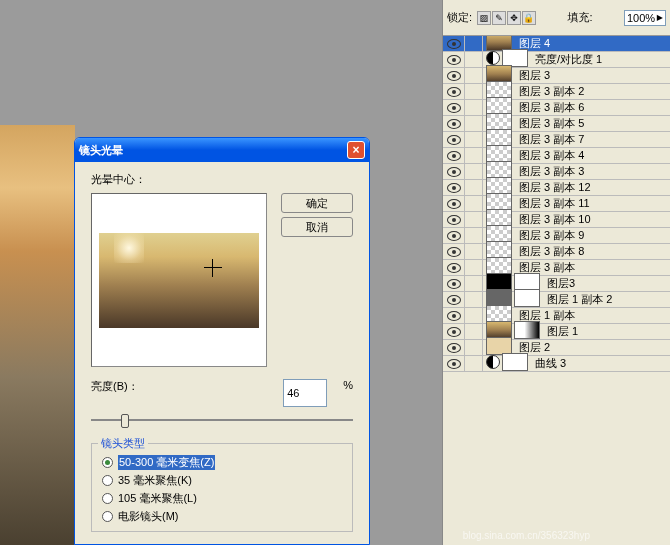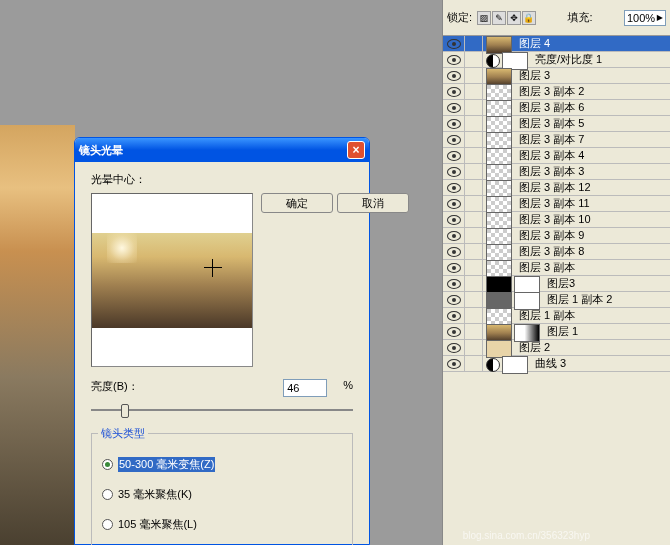--- a/index.html
+++ b/index.html
@@ -11,41 +11,41 @@
 .dlg-body{padding:10px 16px}
 .dlg-label{margin-bottom:6px}
 .preview-row{display:flex;gap:8px;align-items:flex-start}
 .preview-box{width:176px;height:174px;background:#fff;border:1px solid #888;border-top-color:#666;border-left-color:#666;display:flex;align-items:center;justify-content:center;position:relative}
 .preview-img{width:160px;height:95px;background:linear-gradient(180deg,#e0d090 0%,#d8b870 25%,#a08050 55%,#4a3828 100%);position:relative}
 .preview-sun{position:absolute;left:15px;top:0;width:30px;height:30px;background:radial-gradient(circle,#fff8e0 0%,rgba(255,240,200,0.3) 60%,transparent 100%)}
 .crosshair{position:absolute;left:112px;top:65px;width:18px;height:18px;pointer-events:none}
 .crosshair::before,.crosshair::after{content:"";position:absolute;background:#000}
 .crosshair::before{left:8px;top:0;width:1px;height:18px}
 .crosshair::after{left:0;top:8px;width:18px;height:1px}
-.btn-col{display:flex;flex-direction:row;gap:4px;margin-left:auto}
+.btn-col{display:flex;flex-direction:column;gap:4px;margin-left:auto}
 .dlg-btn{width:72px;height:20px;background:#ece9d8;border:1px solid #888;border-radius:3px;display:flex;align-items:center;justify-content:center}
 .bright-row{display:flex;gap:16px;margin-top:12px}
-.bright-input{width:44px;height:18px;background:#fff;border:1px solid #7f9db9;margin-left:auto;text-align:left;padding:0 3px}
+.bright-input{width:44px;height:28px;background:#fff;border:1px solid #7f9db9;margin-left:auto;text-align:left;padding:0 3px}
 .slider-wrap{margin-top:4px;height:18px;position:relative}
 .slider-track{position:absolute;left:0;right:0;top:8px;height:2px;background:#888}
 .slider-thumb{position:absolute;left:30px;top:3px;width:8px;height:14px;background:#ece9d8;border:1px solid #555;border-radius:2px}
 .fieldset{border:1px solid #bbb;margin-top:14px;padding:8px 10px 4px;position:relative}
 .fieldset-legend{position:absolute;top:-8px;left:6px;background:#ece9d8;padding:0 3px;color:#1a4fd6}
-.radio-row{display:flex;align-items:center;gap:5px;margin:15px 0}
+.radio-row{display:flex;align-items:center;gap:5px;margin:3px 0}
 .radio{width:11px;height:11px;border:1px solid #555;border-radius:50%;background:#fff;display:flex;align-items:center;justify-content:center}
 .radio.checked::after{content:"";width:5px;height:5px;background:#3a8a3a;border-radius:50%}
 .radio-row.sel span:not(.radio){background:#316ac5;color:#fff;padding:0 1px}
 .layers-panel{position:absolute;right:0;top:0;width:228px;height:545px;background:#ece9d8;border-left:1px solid #888}
 .lock-row{height:36px;border-bottom:1px solid #999;display:flex;align-items:center;padding:0 4px;gap:3px}
 .lock-icons{display:flex;gap:1px;margin-left:2px}
 .lock-icon{width:14px;height:14px;background:#ddd;border:1px solid #999;display:flex;align-items:center;justify-content:center;font-size:9px}
 .fill-input{width:42px;height:16px;background:#fff;border:1px solid #7f9db9;margin-left:auto;padding:0 2px;display:flex;align-items:center}
 .fill-arrow{font-size:8px;margin-left:auto}
 .layer-list{height:523px;overflow:hidden}
-.layer-item{height:16px;border-bottom:1px solid #bbb;display:flex;align-items:flex-start}
+.layer-item{height:16px;border-bottom:1px solid #bbb;display:flex;align-items:flex-end}
 .eye-cell{width:22px;height:100%;border-right:1px solid #bbb;display:flex;align-items:center;justify-content:center}
 .eye-icon{width:14px;height:10px;border:1px solid #333;border-radius:50%;position:relative}
 .eye-icon::after{content:"";position:absolute;left:4px;top:2px;width:4px;height:4px;background:#333;border-radius:50%}
 .link-cell{width:18px;height:100%;border-right:1px solid #bbb}
 .thumb-cell{padding:0 3px;display:flex;align-items:center;gap:2px}
 .thumb{width:26px;height:18px;border:1px solid #666;background:#fff}
 .thumb.img{background:linear-gradient(180deg,#d8b870 0%,#a08050 50%,#4a3828 100%)}
 .thumb.trans{background:repeating-conic-gradient(#ccc 0% 25%,#fff 0% 50%) 50%/8px 8px}
 .thumb.white{background:#fff}
 .thumb.black{background:#000}

